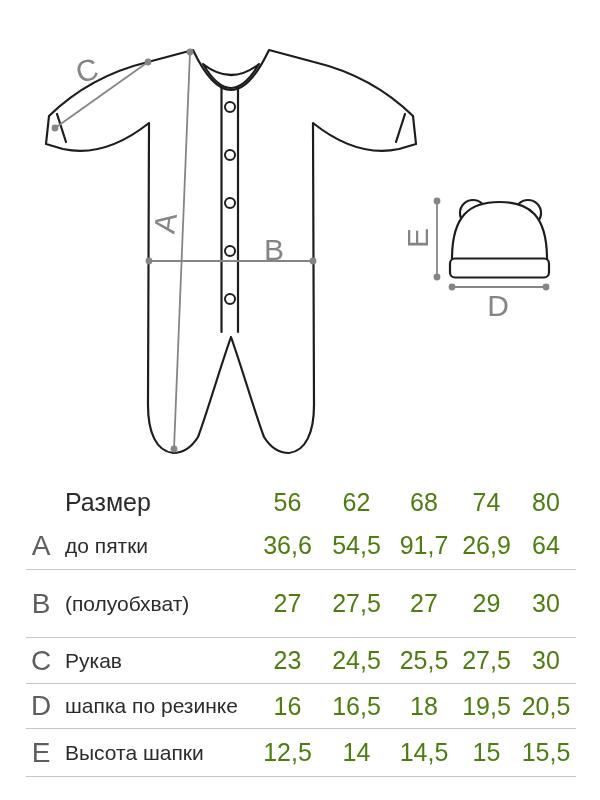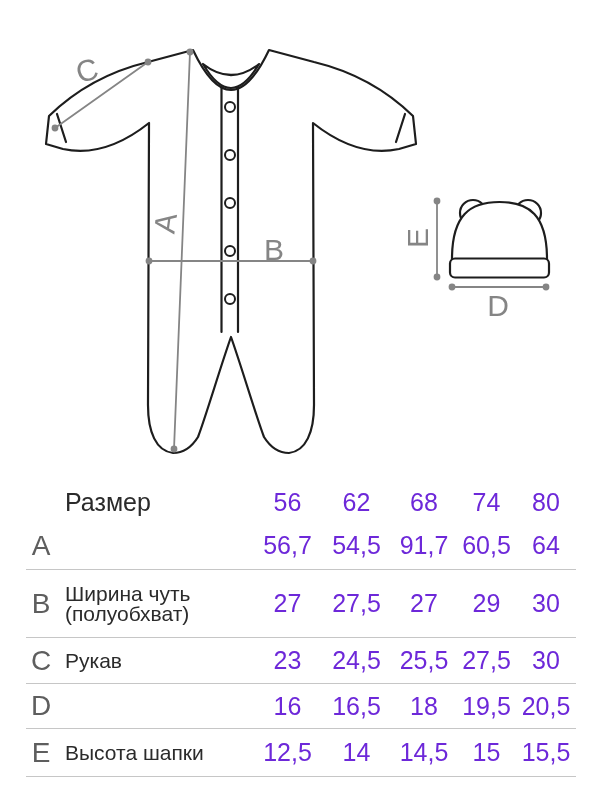--- a/index.html
+++ b/index.html
@@ -35,21 +35,21 @@
     font-size:28px;color:#5e5e5e;line-height:1;
   }
   .c-label{
     padding-left:9px;
     font-size:21px;line-height:20px;color:#2b2b2b;
   }
   .c-label .lbl{display:block;}
   .header-label{font-size:25px;}
   .c-val{
     justify-content:center;
-    font-size:25px;color:#6d28d9;line-height:1;
+    font-size:25px;color:#4d7c0f;line-height:1;
   }
 </style>
 </head>
 <body>
 
 <svg class="diagram-svg" viewBox="0 0 600 480" aria-hidden="true">
 
   <g stroke="#1d1d1d" stroke-width="2.2" fill="#ffffff" stroke-linejoin="round" stroke-linecap="round">
     <path d="
       M 49,116 L 46,144 L 63,149
@@ -125,34 +125,34 @@
     <div class="cell c-val">62</div>
     <div class="cell c-val">68</div>
     <div class="cell c-val">74</div>
     <div class="cell c-val">80</div>
   </div>
 
   <div class="t-row row-a">
     <div class="cell c-letter">A</div>
     <div class="cell c-label">
       <span>
-      </span>
-    </div>
-    <div class="cell c-val">56,7</div>
+        <span class="lbl">до пятки</span>
+      </span>
+    </div>
+    <div class="cell c-val">36,6</div>
     <div class="cell c-val">54,5</div>
     <div class="cell c-val">91,7</div>
-    <div class="cell c-val">60,5</div>
+    <div class="cell c-val">26,9</div>
     <div class="cell c-val">64</div>
   </div>
 
   <div class="t-row row-b">
     <div class="cell c-letter">B</div>
     <div class="cell c-label">
       <span>
-        <span class="lbl">Ширина чуть</span>
         <span class="lbl">(полуобхват)</span>
       </span>
     </div>
     <div class="cell c-val">27</div>
     <div class="cell c-val">27,5</div>
     <div class="cell c-val">27</div>
     <div class="cell c-val">29</div>
     <div class="cell c-val">30</div>
   </div>
 
@@ -167,20 +167,21 @@
     <div class="cell c-val">24,5</div>
     <div class="cell c-val">25,5</div>
     <div class="cell c-val">27,5</div>
     <div class="cell c-val">30</div>
   </div>
 
   <div class="t-row row-d">
     <div class="cell c-letter">D</div>
     <div class="cell c-label">
       <span>
+        <span class="lbl">шапка по резинке</span>
       </span>
     </div>
     <div class="cell c-val">16</div>
     <div class="cell c-val">16,5</div>
     <div class="cell c-val">18</div>
     <div class="cell c-val">19,5</div>
     <div class="cell c-val">20,5</div>
   </div>
 
   <div class="t-row row-e">

